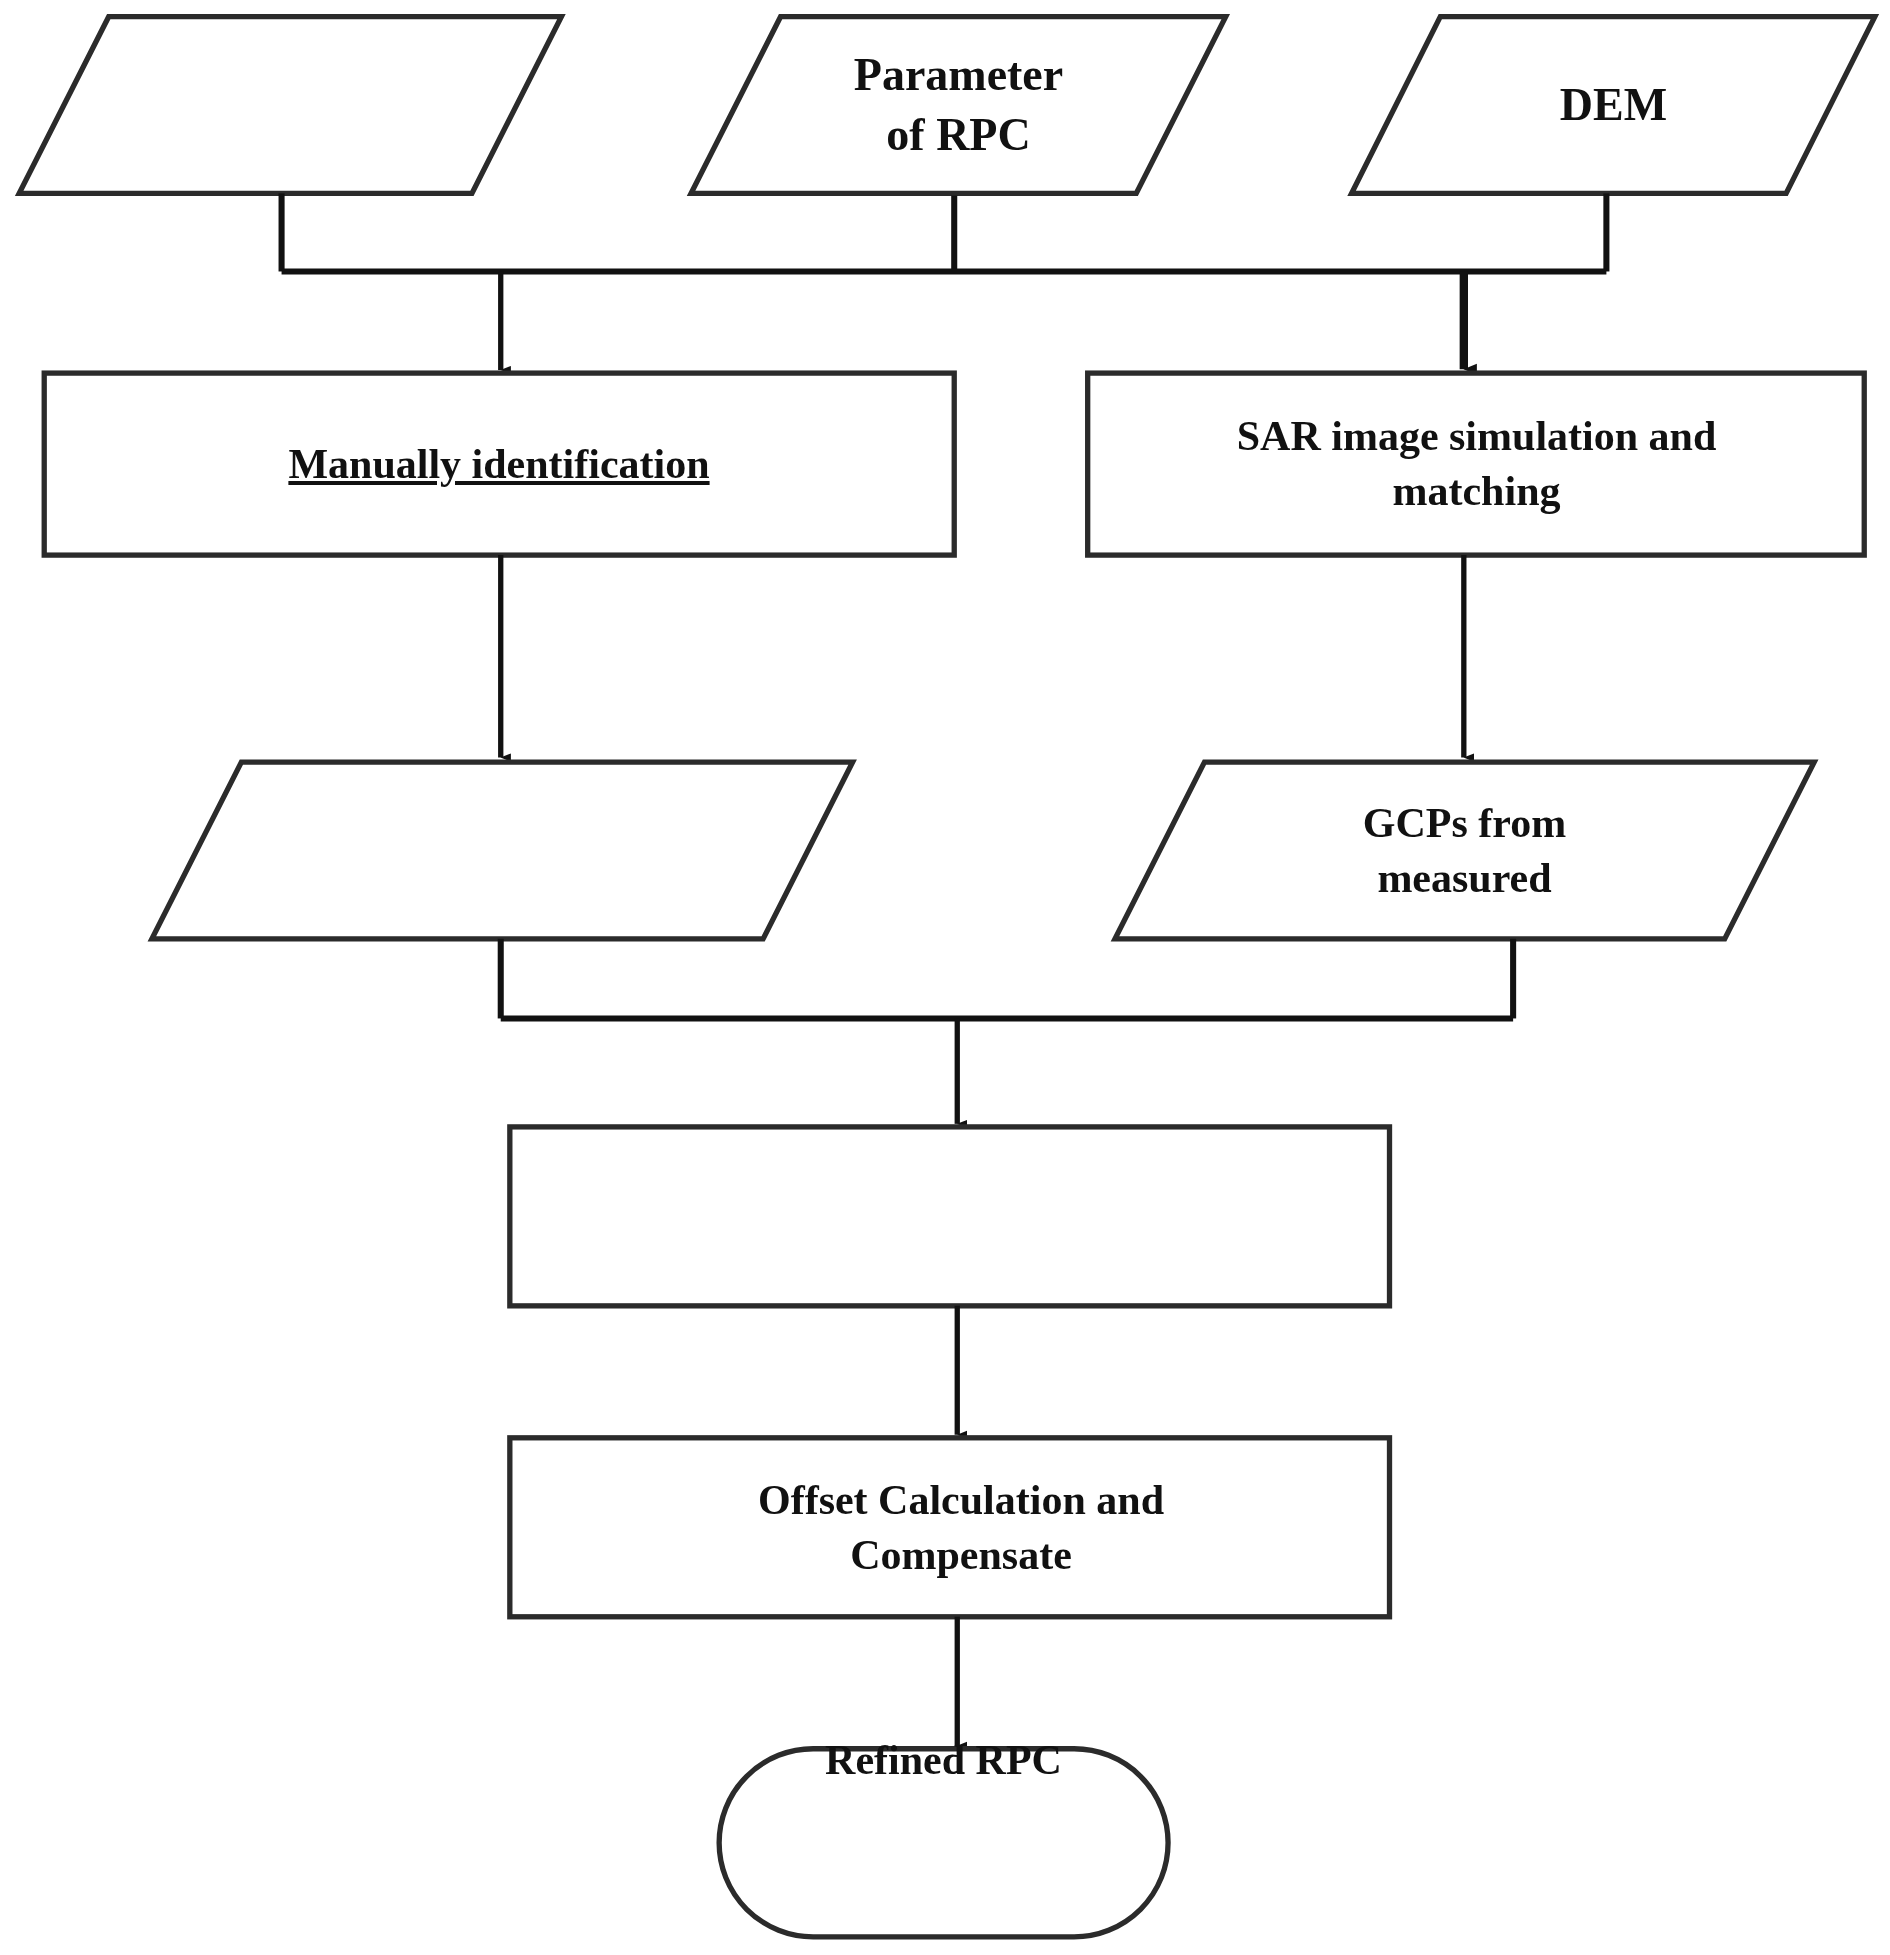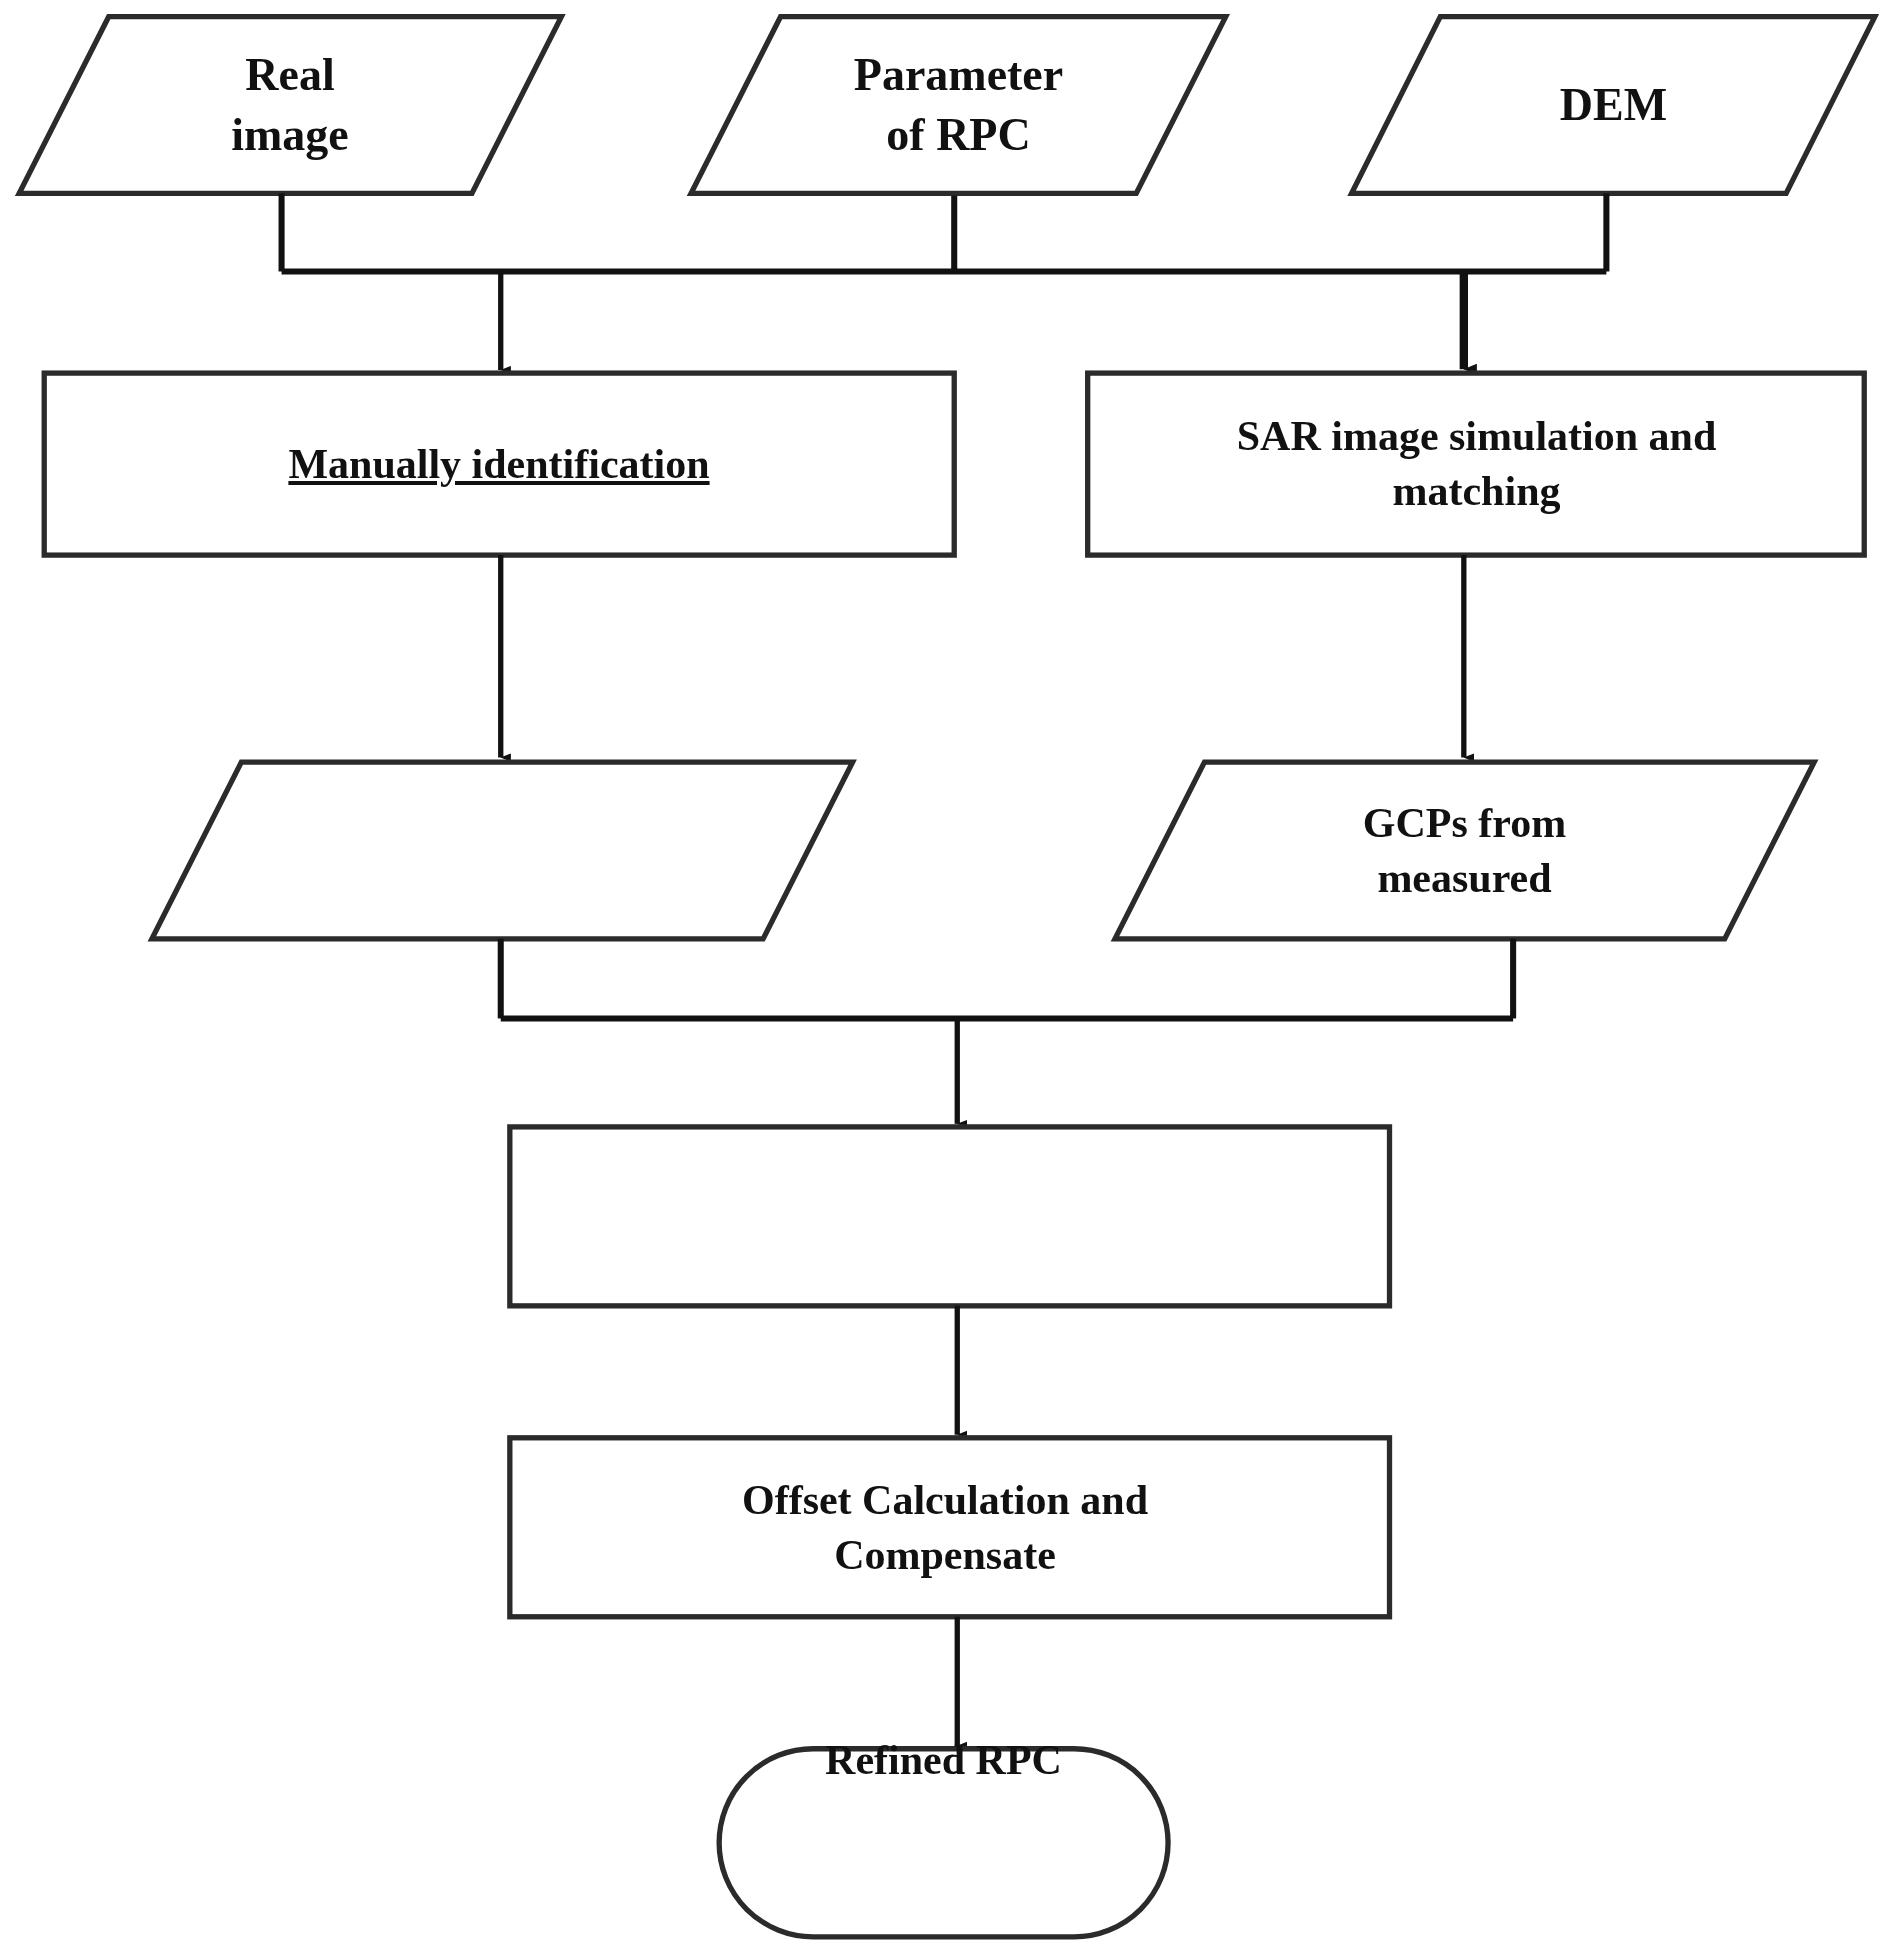--- a/index.html
+++ b/index.html
@@ -116,37 +116,35 @@
 
     <rect x="672" y="1896" width="1160" height="236" fill="#ffffff" stroke="#2b2b2b" stroke-width="7"></rect>
 
     <g fill="none" stroke="#111111" stroke-width="7">
       <path d="M1262,2132 L1262,2302" marker-end="url(#arw)"></path>
     </g>
 
     <rect x="948" y="2306" width="592" height="248" rx="124" ry="124" fill="#ffffff" stroke="#2b2b2b" stroke-width="7"></rect>
   </svg>
 
-  <div class="node-label lbl-xl" style="left:19px;  top:16.7px;   width:542px; height:177px;">Real
-image</div>
 
   <div class="node-label lbl-xl" style="left:691px; top:16.7px;   width:535px; height:177px;">Parameter
 of RPC</div>
 
   <div class="node-label lbl-xl" style="left:1352px;top:16.7px;   width:523px; height:177px;">DEM</div>
 
   <div class="node-label lbl-lg" style="left:44px;  top:373px;  width:910px;height:182px;text-decoration:underline;">Manually identification</div>
 
   <div class="node-label lbl-lg" style="left:1088px;top:373px;  width:777px;height:182px;">SAR image simulation and
 matching</div>
 
 
   <div class="node-label lbl-lg" style="left:1115px;top:762px; width:699px; height:177px;">GCPs from
 measured</div>
 
 
-  <div class="node-label lbl-lg" style="left:505px; top:1438px; width:880px;height:179px;">Offset Calculation and
+  <div class="node-label lbl-lg" style="left:521px; top:1438px; width:880px;height:179px;">Offset Calculation and
 Compensate</div>
 
   <div class="node-label lbl-lg" style="left:719px; top:1666px; width:449px; height:188px;">Refined RPC</div>
 
 </div>
 
 
 </body></html>

